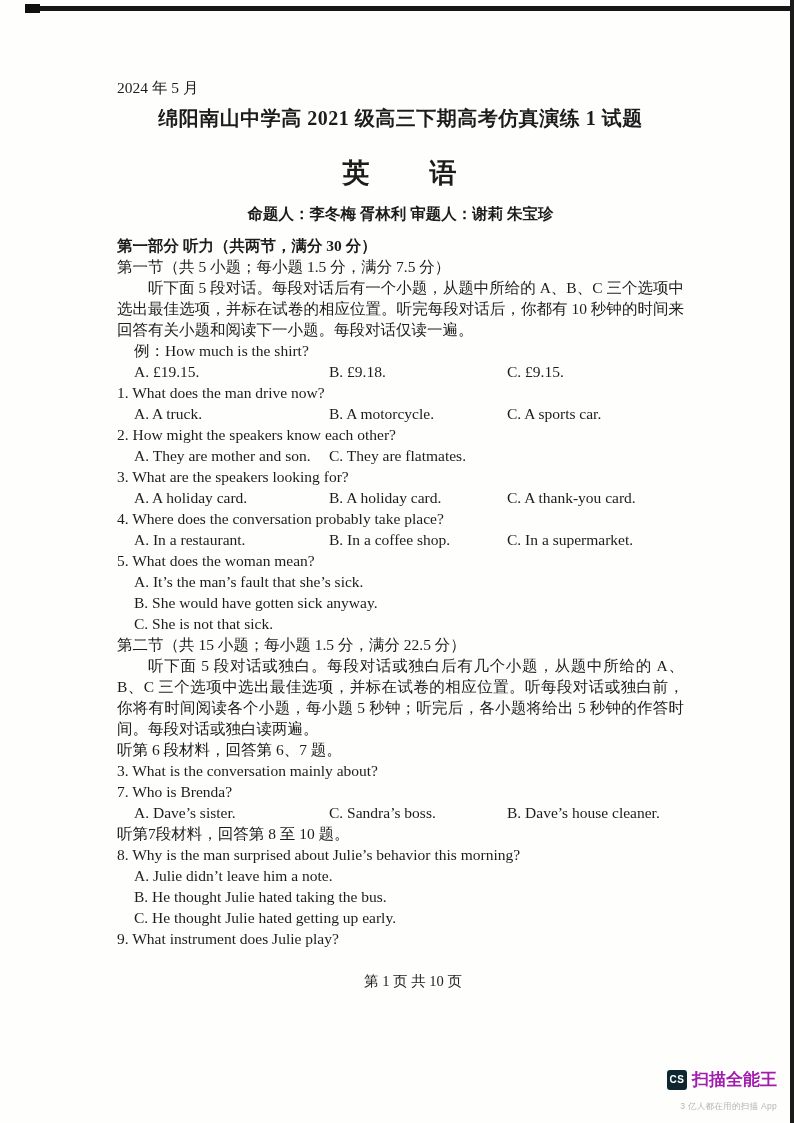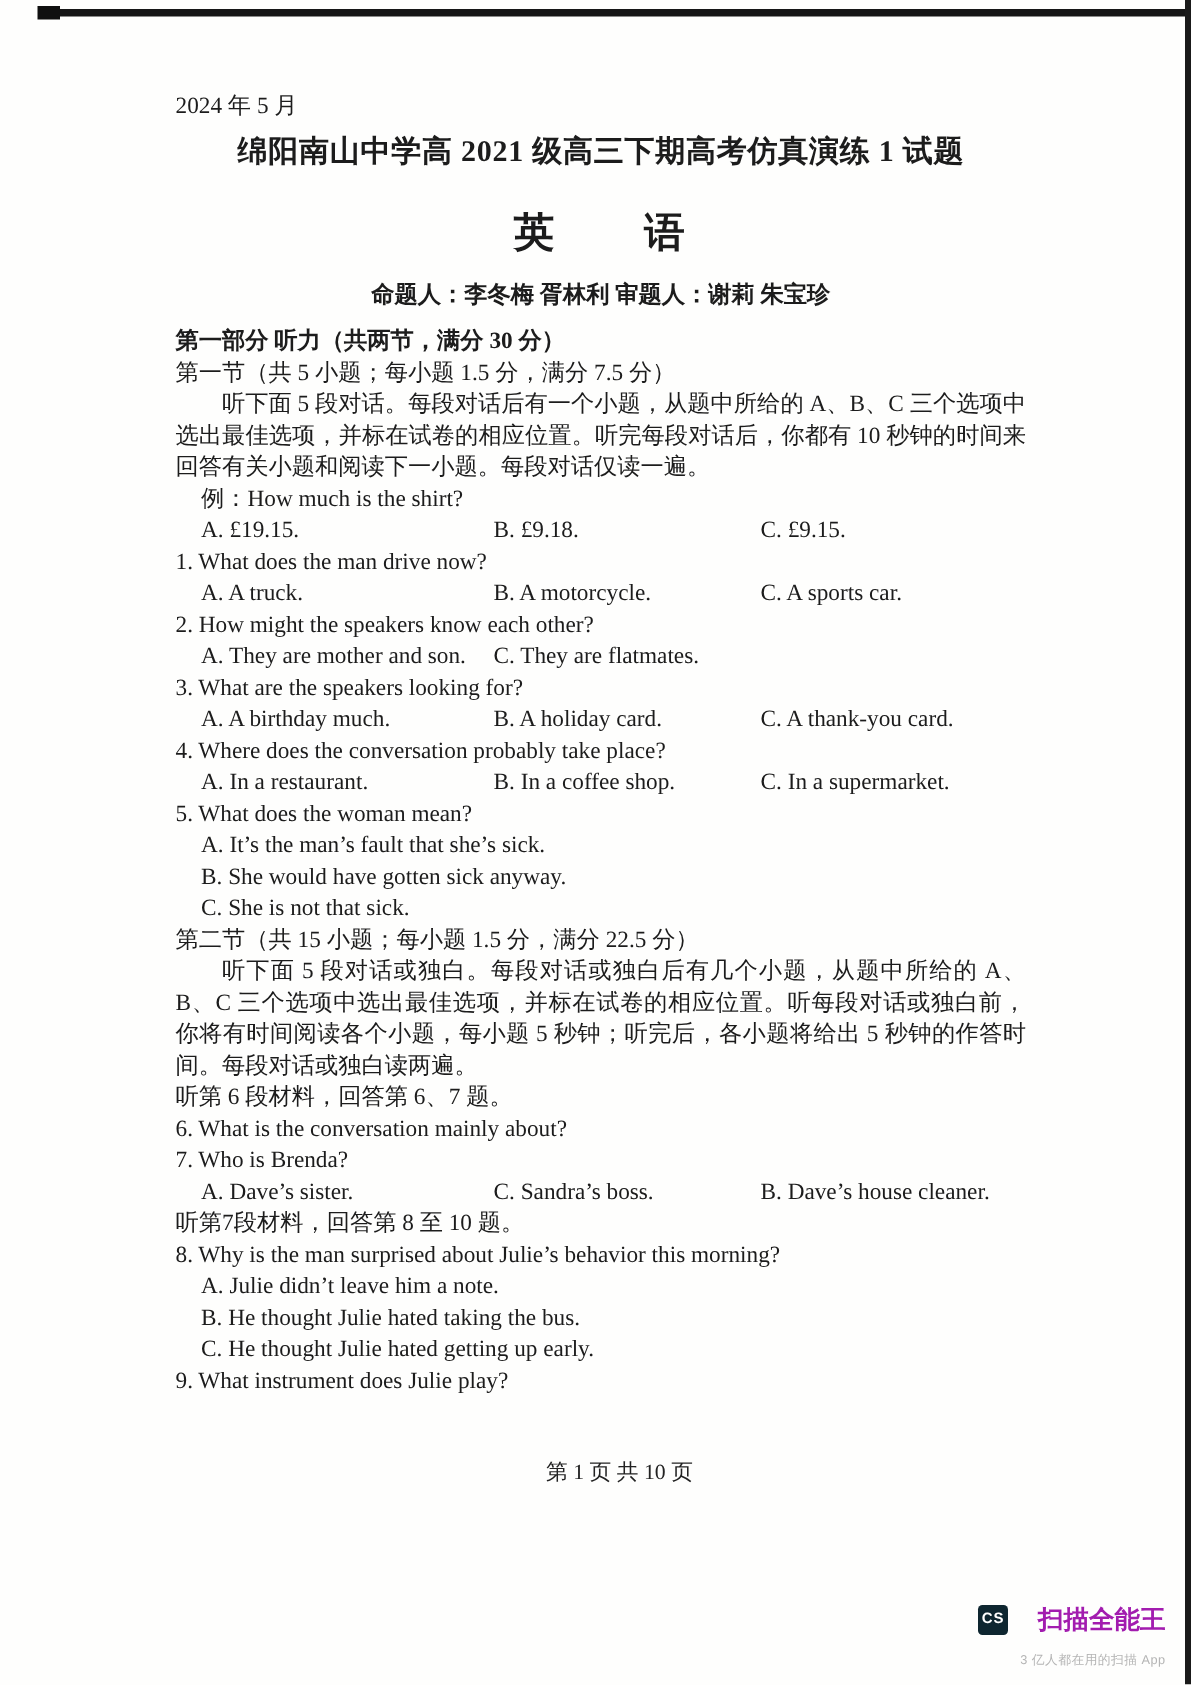--- a/index.html
+++ b/index.html
@@ -7,39 +7,39 @@
   body{
     width:794px;height:1123px;position:relative;overflow:hidden;
     background:#fefefd;color:#1c1c1c;
     font-family:"Liberation Serif","DejaVu Serif",serif;
   }
   
   .scan-top{position:absolute;left:26px;top:6px;right:0;height:5px;background:#161616;}
   .scan-top-cap{position:absolute;left:25px;top:4px;width:15px;height:9px;background:#101010;}
   .scan-right{position:absolute;top:0;right:0;width:4px;height:1123px;background:#1a1a1a;}
 
-  .content{position:absolute;left:117px;top:60px;width:567px;}
+  .content{position:absolute;left:117px;top:78px;width:567px;}
   .date{font-size:15.5px;}
   .title{text-align:center;font-weight:bold;font-size:20px;margin-top:6px;letter-spacing:0.5px;}
   .subject{text-align:center;font-weight:bold;font-size:27px;margin-top:23px;letter-spacing:2px;}
   .authors{text-align:center;font-weight:bold;font-size:15.5px;margin-top:13px;}
 
   .body-text{margin-top:10px;font-size:15.5px;line-height:21px;}
   .line{min-height:21px;}
   .bold{font-weight:bold;}
   .para{text-indent:2em;text-align:justify;}
   .opts-row{display:grid;grid-template-columns:195px 178px 1fr;padding-left:17px;}
   .opt{white-space:nowrap;}
   .opt-line{padding-left:17px;}
   .indent{padding-left:17px;}
 
   .footer{position:absolute;left:0;top:972px;width:794px;text-align:center;font-size:14.5px;color:#222;margin-left:16px;}
 
   .watermark{position:absolute;right:17px;top:1068px;text-align:right;font-family:"Liberation Sans",sans-serif;}
-  .wm-row{display:flex;align-items:center;justify-content:flex-end;gap:20px;}
+  .wm-row{display:flex;align-items:center;justify-content:flex-end;gap:5px;}
   .wm-logo{width:20px;height:20px;background:#0e2630;color:#ffffff;font-weight:bold;font-size:10px;
     display:flex;align-items:center;justify-content:center;border-radius:3px;letter-spacing:0.5px;}
   .wm-brand{font-size:17px;font-weight:bold;color:#a21caf;}
   .wm-sub{font-size:8.5px;color:#b5b5b5;margin-top:10px;letter-spacing:0.3px;}
 </style>
 </head>
 <body>
 
 <div class="scan-top"></div>
 <div class="scan-top-cap"></div>
@@ -73,21 +73,21 @@
       <div class="question">
         <div class="line">2. How might the speakers know each other?</div>
         <div class="opts-row">
           <span class="opt">A. They are mother and son.</span>
           <span class="opt">C. They are flatmates.</span>
         </div>
       </div>
       <div class="question">
         <div class="line">3. What are the speakers looking for?</div>
         <div class="opts-row">
-          <span class="opt">A. A birthday much.</span>
+          <span class="opt">A. A holiday card.</span>
           <span class="opt">B. A holiday card.</span>
           <span class="opt">C. A thank-you card.</span>
         </div>
       </div>
       <div class="question">
         <div class="line">4. Where does the conversation probably take place?</div>
         <div class="opts-row">
           <span class="opt">A. In a restaurant.</span>
           <span class="opt">B. In a coffee shop.</span>
           <span class="opt">C. In a supermarket.</span>
@@ -96,21 +96,21 @@
       <div class="question">
         <div class="line">5. What does the woman mean?</div>
         <div class="line opt-line">A. It’s the man’s fault that she’s sick.</div>
         <div class="line opt-line">B. She would have gotten sick anyway.</div>
         <div class="line opt-line">C. She is not that sick.</div>
       </div>
       <div class="line">第二节（共 15 小题；每小题 1.5 分，满分 22.5 分）</div>
       <div class="para">听下面 5 段对话或独白。每段对话或独白后有几个小题，从题中所给的 A、B、C 三个选项中选出最佳选项，并标在试卷的相应位置。听每段对话或独白前，你将有时间阅读各个小题，每小题 5 秒钟；听完后，各小题将给出 5 秒钟的作答时间。每段对话或独白读两遍。</div>
       <div class="line">听第 6 段材料，回答第 6、7 题。</div>
       <div class="question">
-        <div class="line">6. What is the conversation mainly about?</div>
+        <div class="line">3. What is the conversation mainly about?</div>
       </div>
       <div class="question">
         <div class="line">7. Who is Brenda?</div>
         <div class="opts-row">
           <span class="opt">A. Dave’s sister.</span>
           <span class="opt">C. Sandra’s boss.</span>
           <span class="opt">B. Dave’s house cleaner.</span>
         </div>
       </div>
       <div class="line">听第7段材料，回答第 8 至 10 题。</div>

